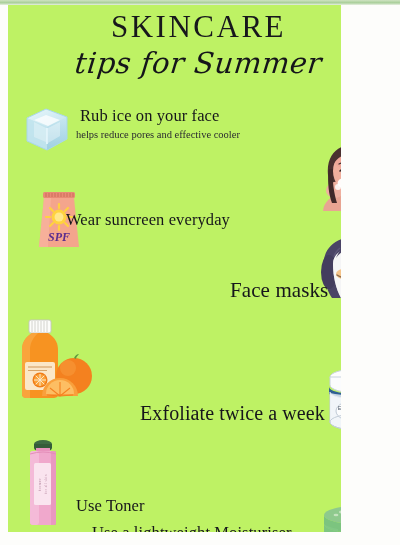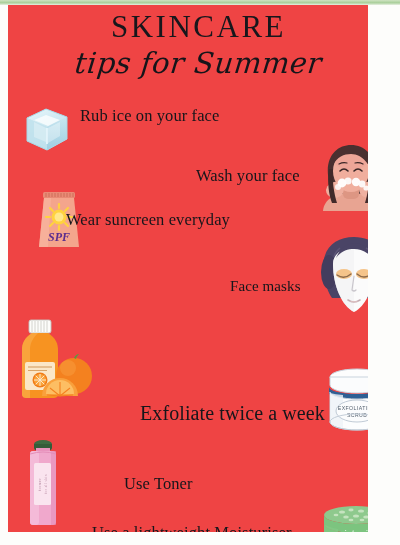--- a/index.html
+++ b/index.html
@@ -27,23 +27,22 @@
     width: 400px; height: 5px;
     background: linear-gradient(180deg,#cfe3c2 0%, #a9cf9a 55%, #e8f0e2 100%);
   }
   
   .card {
     position: absolute;
     left: 8px;
     top: 5px;
     width: 333px;
     height: 527px;
-    background: #ef4444;
+    background: #bef264;
     overflow: hidden;
-    padding-left: 27px;
   }
 
   
   .title-main {
     position: absolute;
     left: 0; top: 4px;
     width: 381px;
     text-align: center;
     font-family: "Liberation Serif", serif;
     font-size: 31px;
@@ -174,20 +173,21 @@
         <path d="M5 14 L25 23 L25 46 L5 37 Z" fill="#c2e4ef" opacity="0.85"></path>
 
         <path d="M12 16 L24 11 L38 16 L26 22 Z" fill="#ffffff" opacity="0.75"></path>
         <path d="M26 24 L38 18 L38 32 L26 39 Z" fill="#ffffff" opacity="0.35"></path>
         <path d="M12 18 L24 24 L24 38 L12 33 Z" fill="#ffffff" opacity="0.3"></path>
         <path d="M24 24 L26 24 L26 40 L24 40 Z" fill="#eaf8fc" opacity="0.8"></path>
         <path d="M5 14 L24 5 L45 13 L45 35 L25 46 L5 37 Z" fill="none" stroke="#a9d8e7" stroke-width="1"></path>
       </svg>
     </div>
     <div class="tip" style="left:72px; top:101px; font-size:16.5px;">Rub ice on your face</div>
+    <div class="tip-sub" style="left:68px; top:124px;">helps reduce pores and effective cooler</div>
 
     <div class="washface">
       <svg viewBox="0 0 80 66" width="80" height="66">
 
         <path d="M17 30 C15 10 27 0 40 0 C54 0 65 10 63 31 C62 44 60 52 58 58 L22 58 C20 52 18 42 17 30 Z" fill="#4a3030"></path>
 
         <path d="M12 66 C13 54 24 48 40 48 C56 48 67 54 68 66 Z" fill="#e8a492"></path>
 
         <rect x="32" y="40" width="16" height="14" rx="5" fill="#dd9683"></rect>
 
@@ -210,21 +210,20 @@
         <circle cx="37" cy="36" r="3.6" fill="#fdfdfd" opacity="0.93"></circle>
         <circle cx="45" cy="37" r="4.2" fill="#ffffff" opacity="0.95"></circle>
         <circle cx="51" cy="39" r="3.4" fill="#fdfdfd" opacity="0.9"></circle>
         <circle cx="27" cy="42" r="3" fill="#ffffff" opacity="0.85"></circle>
         <circle cx="55" cy="43" r="2.6" fill="#ffffff" opacity="0.85"></circle>
 
         <path d="M18 24 C16 38 18 50 21 58 L26 58 C23 48 21 36 22 24 Z" fill="#412a2a"></path>
         <path d="M62 24 C64 38 62 50 59 58 L54 58 C57 48 59 36 58 24 Z" fill="#412a2a"></path>
       </svg>
     </div>
-    <div class="tip" style="left:188px; top:161px; font-size:16.5px;">Wash your face</div>
 
     <div class="sunscreen">
       <svg viewBox="0 0 48 58" width="48" height="58">
 
         <rect x="8" y="1" width="32" height="6" rx="1.5" fill="#e98a75"></rect>
         <g stroke="#c86b58" stroke-width="0.9">
           <line x1="11" y1="2" x2="11" y2="6"></line>
           <line x1="14" y1="2" x2="14" y2="6"></line>
           <line x1="17" y1="2" x2="17" y2="6"></line>
           <line x1="20" y1="2" x2="20" y2="6"></line>
@@ -280,21 +279,21 @@
         <path d="M38 42 L36 56 q2 2 4 0" stroke="#c9c6cc" stroke-width="1.2" fill="none" stroke-linecap="round"></path>
 
         <path d="M32 66 q6 4 12 0" stroke="#c2aeb4" stroke-width="1.6" fill="none" stroke-linecap="round"></path>
         <path d="M33 67 q5 3 10 0" fill="#e3c3c3" opacity="0.7"></path>
 
         <path d="M20 24 C24 14 32 9 38 9 C46 9 54 14 57 24 C50 17 44 15 38 15 C31 15 25 17 20 24 Z" fill="#4a4466"></path>
         <path d="M50 14 q6 3 8 8" stroke="#5d5678" stroke-width="1.4" fill="none"></path>
         <path d="M24 14 q-5 4 -6 9" stroke="#5d5678" stroke-width="1.4" fill="none"></path>
       </svg>
     </div>
-    <div class="tip" style="left:222px; top:273px; font-size:15px;">Face masks</div>
+    <div class="tip" style="left:222px; top:273px; font-size:21px;">Face masks</div>
 
     <div class="vitc">
       <svg viewBox="0 0 80 82" width="80" height="82">
 
         <rect x="13" y="2" width="22" height="13" rx="2" fill="#fcfcfa"></rect>
         <g stroke="#cfcfca" stroke-width="0.9">
           <line x1="16" y1="3" x2="16" y2="14"></line>
           <line x1="19" y1="3" x2="19" y2="14"></line>
           <line x1="22" y1="3" x2="22" y2="14"></line>
           <line x1="25" y1="3" x2="25" y2="14"></line>
@@ -370,21 +369,21 @@
 
         <path d="M5 17 q13 -4 26 0" stroke="#e48db8" stroke-width="1" fill="none"></path>
 
         <rect x="9" y="26" width="17" height="42" rx="1.5" fill="#fae4ef"></rect>
         <g transform="translate(17.5,47) rotate(-90)">
           <text x="0" y="-2" font-family="Liberation Serif, serif" font-size="5" fill="#b0809a" text-anchor="middle" letter-spacing="0.6">toner</text>
           <text x="0" y="4" font-family="Liberation Serif, serif" font-size="3.4" fill="#c49ab0" text-anchor="middle" letter-spacing="0.4">for all skin</text>
         </g>
       </svg>
     </div>
-    <div class="tip" style="left:68px; top:469px; font-size:16.5px;margin-left:48px;">Use Toner</div>
+    <div class="tip" style="left:68px; top:491px; font-size:16.5px;">Use Toner</div>
 
     <div class="moist">
       <svg viewBox="0 0 76 45" width="76" height="45">
 
         <ellipse cx="38" cy="10" rx="32" ry="9" fill="#8ec98d"></ellipse>
         <g fill="#cfe8c8" opacity="0.85">
           <ellipse cx="24" cy="7" rx="3" ry="1.6"></ellipse>
           <ellipse cx="33" cy="5" rx="2.6" ry="1.4"></ellipse>
           <ellipse cx="43" cy="6" rx="3" ry="1.6"></ellipse>
           <ellipse cx="52" cy="8" rx="2.6" ry="1.4"></ellipse>

